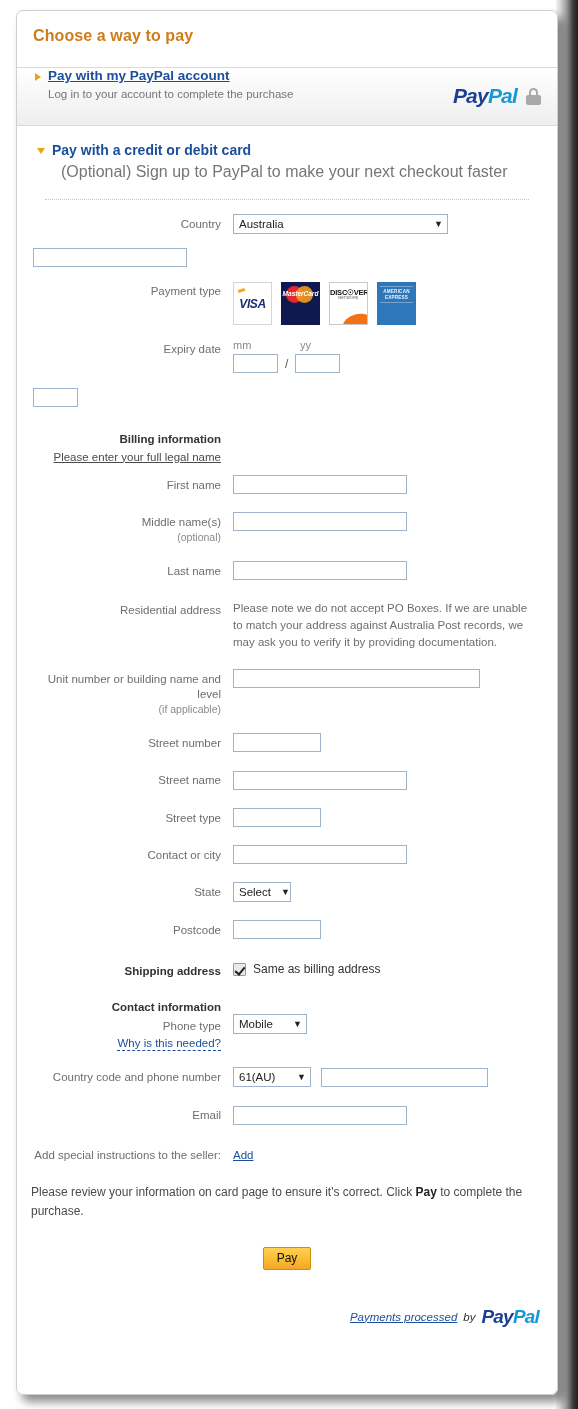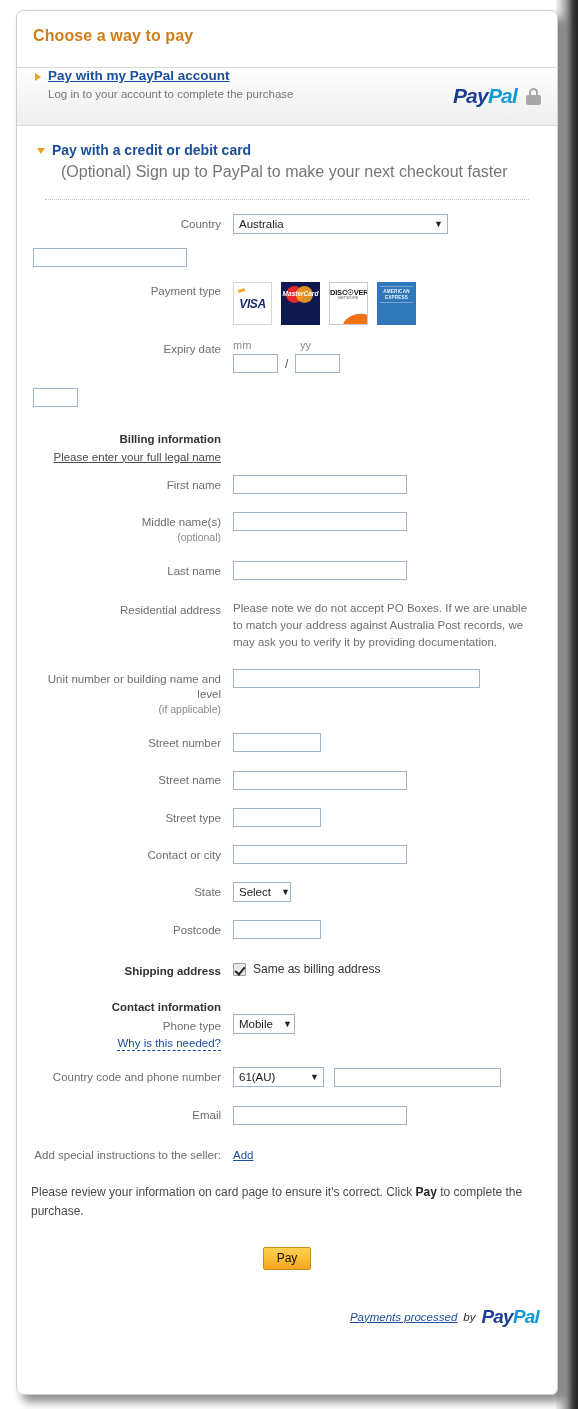--- a/index.html
+++ b/index.html
@@ -161,22 +161,22 @@
   input.w-phone { width: 167px; }
 
   .selbox {
     display: inline-flex; align-items: center; justify-content: space-between;
     height: 20px; padding: 0 4px 0 5px; cursor: pointer;
     background: #fff;
   }
   .selbox .caret { font-size: 9px; color: #222; margin-left: 10px; }
   .sel-country { width: 215px; }
   .sel-state { width: 58px; }
-  .sel-phone { width: 62px; }
-  .sel-cc { width: 91px; }
+  .sel-phone { width: 74px; }
+  .sel-cc { width: 78px; }
 
   
   .brands { display: flex; gap: 9px; align-items: center; padding-top: 1px; }
   .brand { width: 39px; height: 43px; position: relative; overflow: hidden; }
   .brand.visa {
     background: #ffffff; border: 1px solid #d5d5d5;
     display: flex; align-items: center; justify-content: center;
   }
   .brand.visa .vtxt {
     color: #1a2b74; font-size: 12px; font-weight: bold; font-style: italic;

